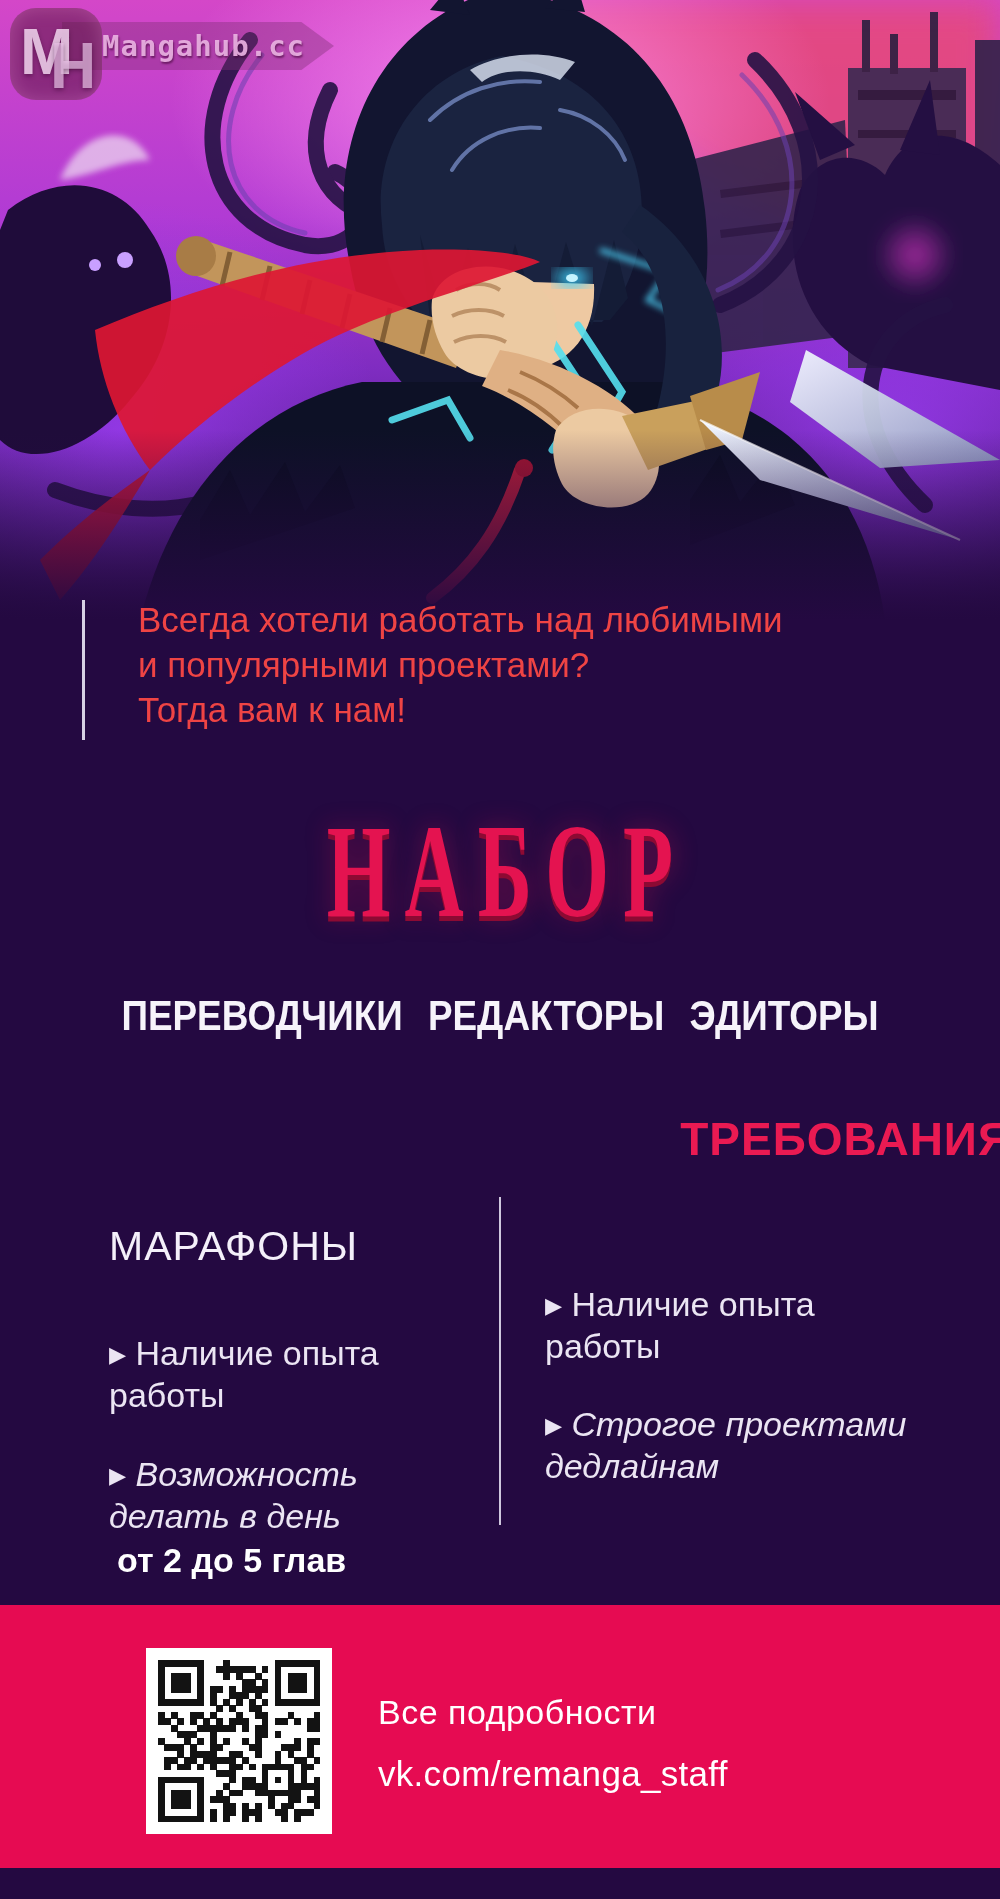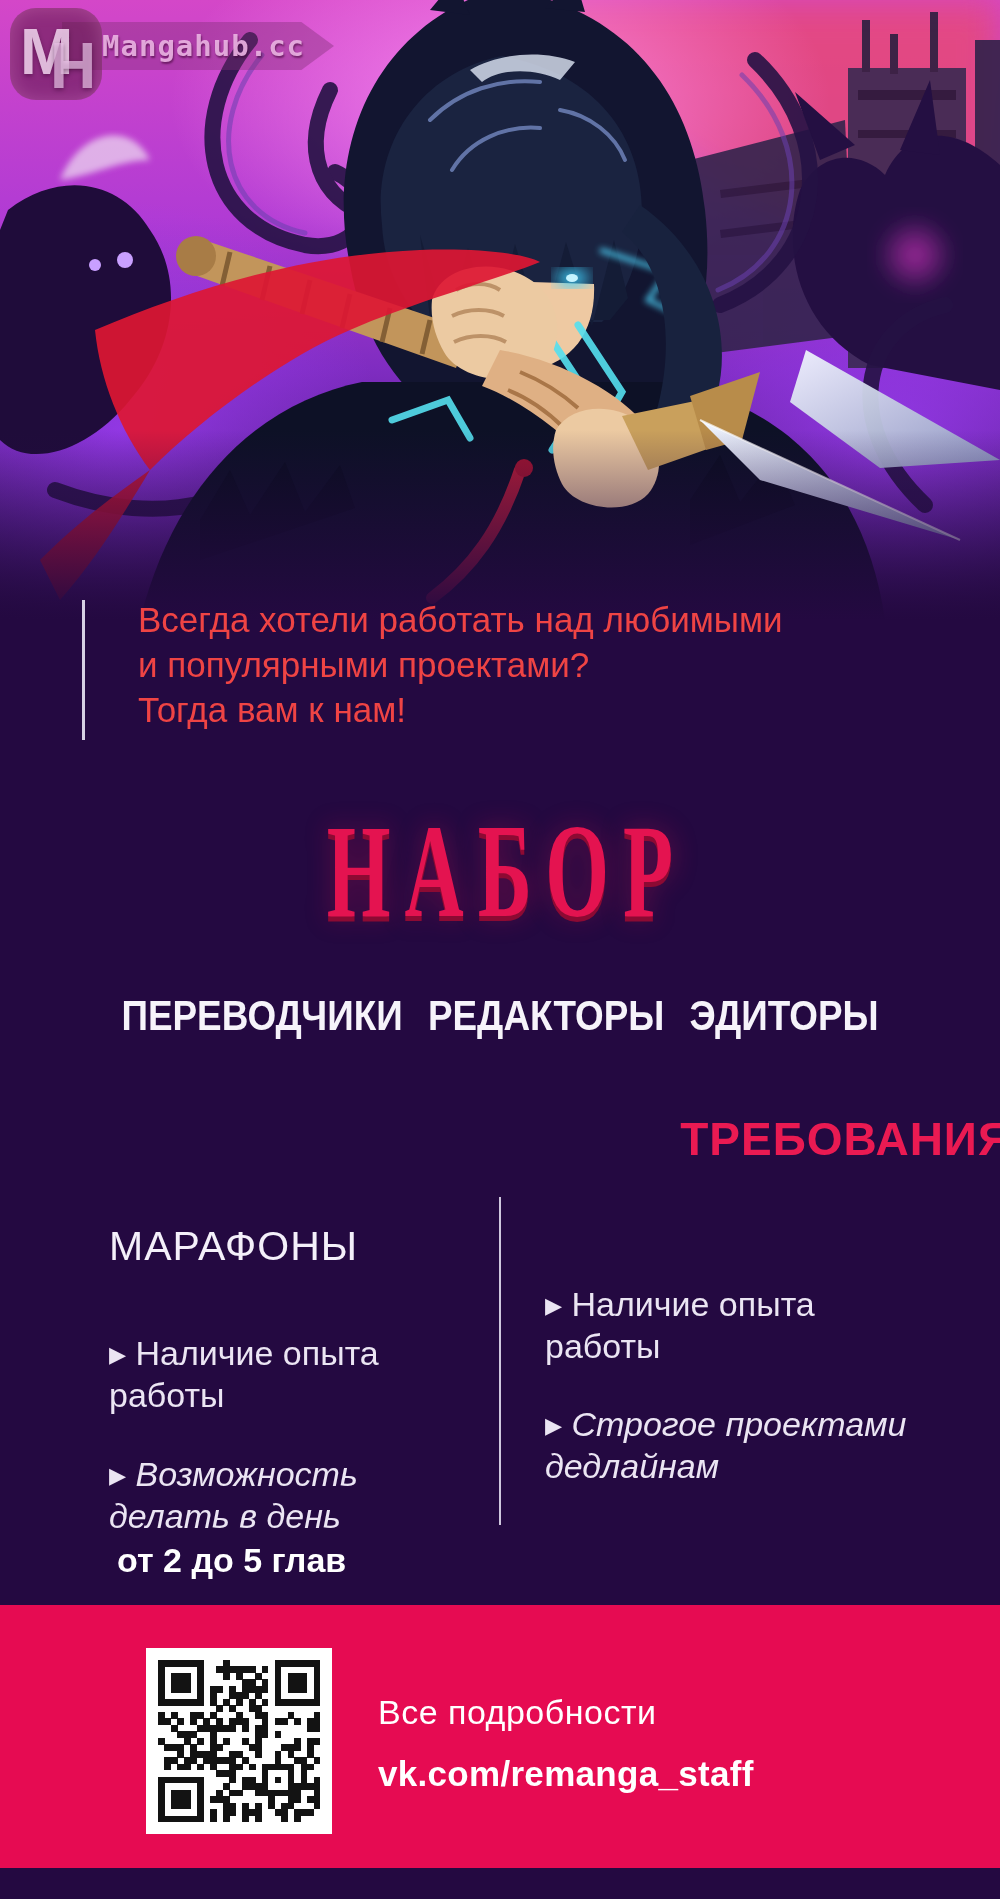--- a/index.html
+++ b/index.html
@@ -72,21 +72,21 @@
   
   .footer{position:absolute;left:0;top:1605px;width:1000px;height:263px;background:#e60b52;}
   .qr-box{
     position:absolute;left:146px;top:43px;width:186px;height:186px;background:#ffffff;
     display:flex;align-items:center;justify-content:center;
   }
   .qr-box svg{width:162px;height:162px;}
   .footer-txt{position:absolute;left:378px;top:86px;color:#ffffff;}
   .footer-txt p{margin:0;}
   .footer-line1{font-size:34px;line-height:1.25;letter-spacing:.5px;}
-  .footer-link{font-size:35px;font-weight:700;margin-top:20px !important;letter-spacing:.3px;text-align:right;}
+  .footer-link{font-size:35px;font-weight:400;margin-top:20px !important;letter-spacing:.3px;text-align:right;}
 </style>
 </head>
 <body>
 
 <div class="poster">
 
   <div class="hero">
     <svg viewBox="0 0 1000 620" preserveAspectRatio="none" aria-hidden="true">
       <defs>
         <linearGradient id="sky" x1="0" y1="0" x2="0" y2="1">

